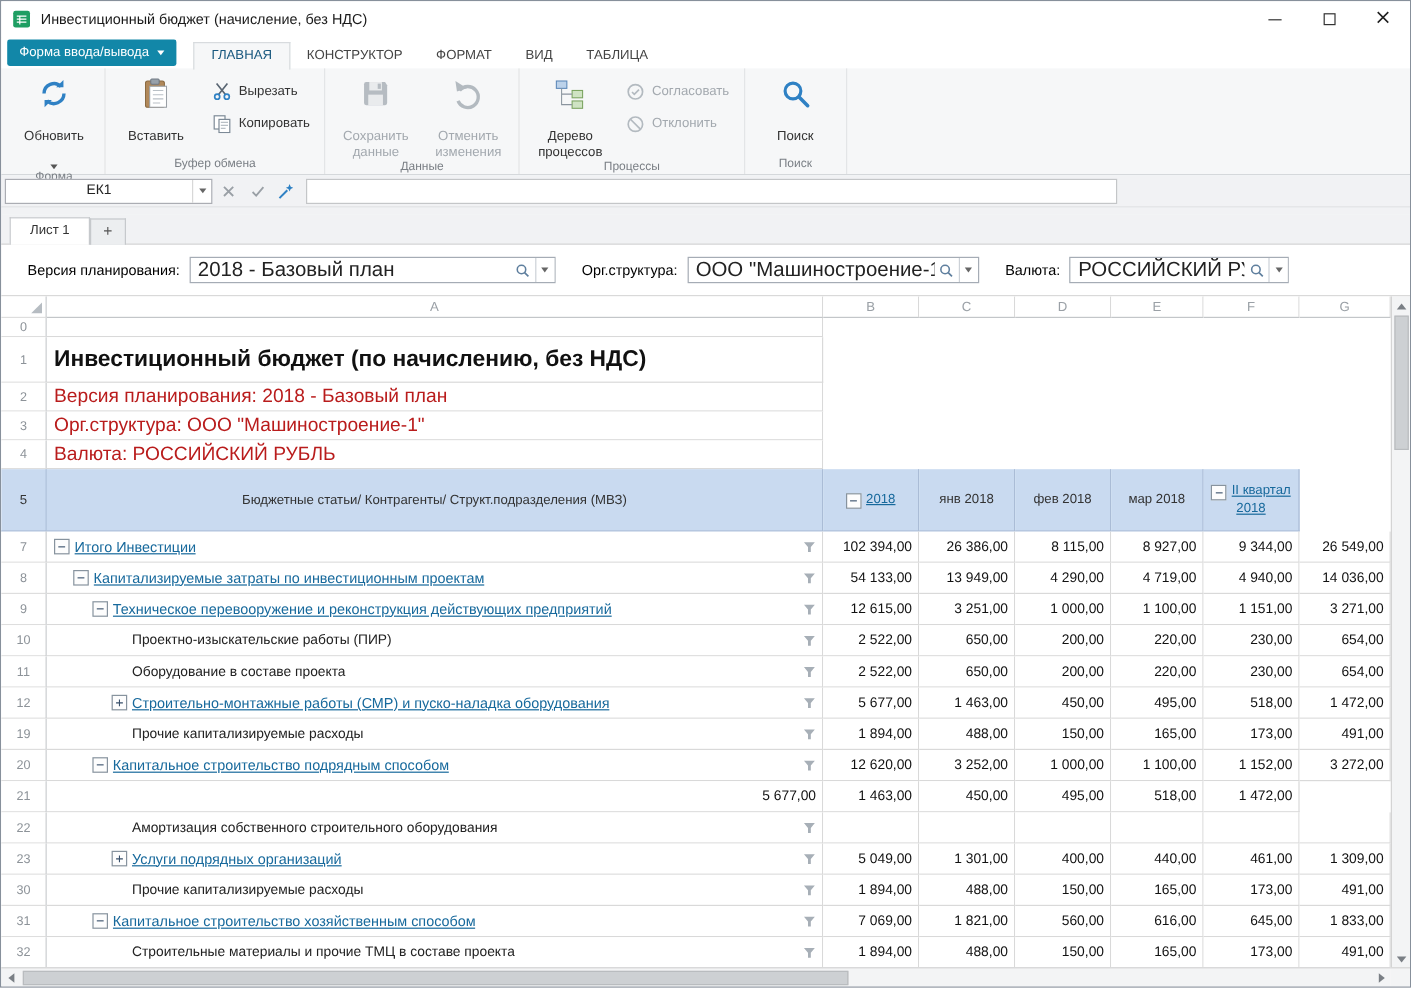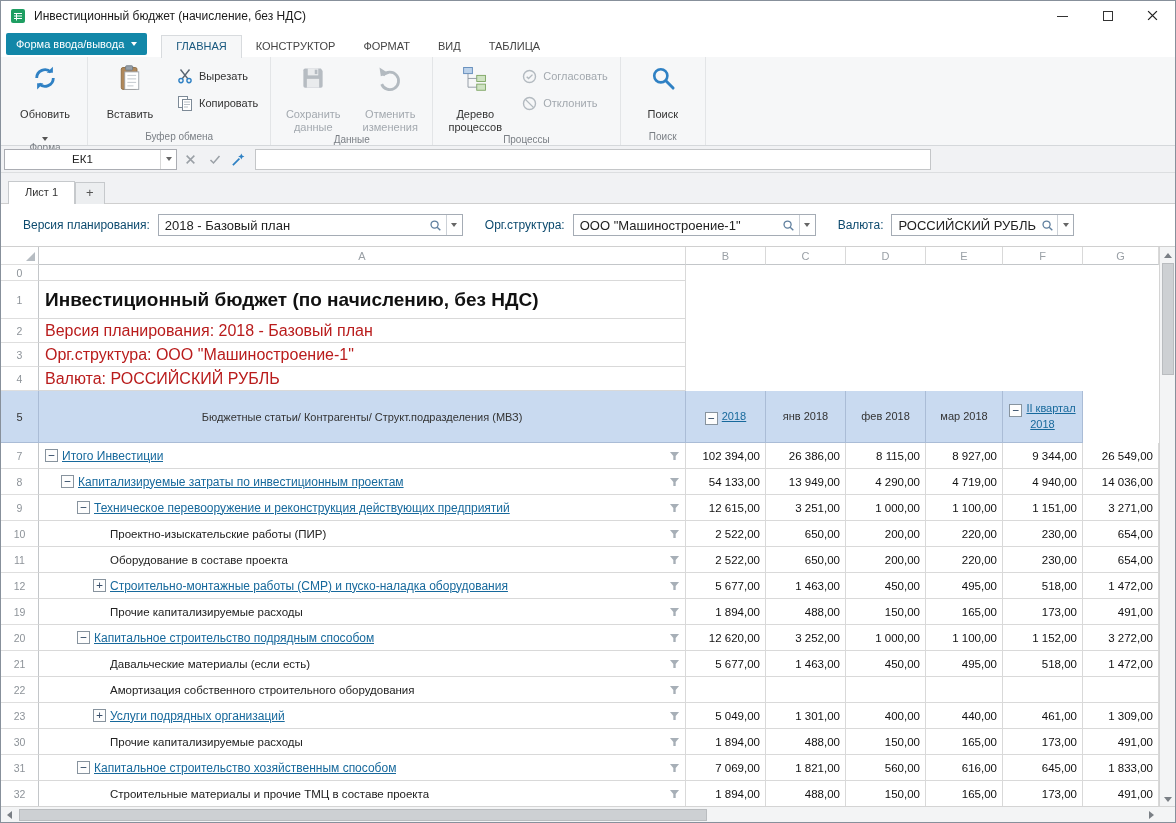--- a/index.html
+++ b/index.html
@@ -54,23 +54,23 @@
   
   .sheetbar{height:25px;background:#f1f2f4;border-bottom:1px solid #cfcfcf;display:flex;align-items:flex-end;padding-left:7px;}
   .sheet-tabs-holder{display:flex;align-items:flex-end;}
   .sheet-tab{font-size:11px;color:#333;background:#e8eaec;border:1px solid #c6c9cc;border-bottom:none;padding:4px 16px 5px;margin-right:0;}
   .sheet-tab.active{background:#fff;margin-bottom:-1px;padding-bottom:6px;}
   .sheet-add{font-size:13px;color:#555;border:1px solid #c6c9cc;border-bottom:none;background:#eceef0;padding:2px 10px 4px;margin-bottom:-1px;}
 
   
   .filterbar{height:42px;background:#fff;display:flex;align-items:center;padding-left:22px;}
   .filter-group{display:flex;align-items:center;margin-right:22px;}
-  .filter-label{font-size:12px;color:#0c4a6e;margin-right:8px;white-space:nowrap;}
+  .filter-label{font-size:12px;color:#000000;margin-right:8px;white-space:nowrap;}
   .filter-field{height:22px;border:1px solid #a5acb5;display:flex;align-items:center;background:#fff;}
-  .ff-text{flex:1;font-size:13px;padding:0 6px;color:#222;white-space:nowrap;overflow:hidden;}
+  .ff-text{flex:1;font-size:17px;padding:0 6px;color:#222;white-space:nowrap;overflow:hidden;}
   .ff-search{width:20px;display:flex;justify-content:center;align-items:center;}
   .ff-drop{width:16px;height:100%;border-left:1px solid #ccd1d7;display:flex;align-items:center;justify-content:center;background:#fff;}
   [data-name="planning-version-input"]{width:305px;}
   [data-name="org-structure-input"]{width:243px;}
   [data-name="currency-input"]{width:183px;}
 
   
   .grid-wrap{position:relative;height:560px;background:#fff;border-top:1px solid #d0d0d0;}
   .grid{width:1158px;}
   .grow{display:grid;grid-template-columns:38px 647px 80px 80px 80px 77px 80px 76px;}
@@ -564,29 +564,20 @@
           </div>
           <div class="gcell num" data-name="cell-B20">12 620,00</div>
           <div class="gcell num" data-name="cell-C20">3 252,00</div>
           <div class="gcell num" data-name="cell-D20">1 000,00</div>
           <div class="gcell num" data-name="cell-E20">1 100,00</div>
           <div class="gcell num" data-name="cell-F20">1 152,00</div>
           <div class="gcell num" data-name="cell-G20">3 272,00</div>
         </div>
         <div class="grow h26" data-name="grid-row-21">
           <div class="gcell rownum" data-name="row-header-21">21</div>
-          <div class="gcell acell" data-name="cell-A21" style="padding-left: 54px;">
-            <span class="xspace" data-name="indent-spacer"></span>
-            <span class="tplain" data-name="budget-item-label">Давальческие материалы (если есть)</span>
-            <span class="ic funnel" data-name="filter-icon">
-              <svg width="11" height="10" viewBox="0 0 12 11">
-                <path d="M1 1h10L7.3 5.4V10H4.7V5.4z" fill="#a7afb7"></path>
-              </svg>
-            </span>
-          </div>
           <div class="gcell num" data-name="cell-B21">5 677,00</div>
           <div class="gcell num" data-name="cell-C21">1 463,00</div>
           <div class="gcell num" data-name="cell-D21">450,00</div>
           <div class="gcell num" data-name="cell-E21">495,00</div>
           <div class="gcell num" data-name="cell-F21">518,00</div>
           <div class="gcell num" data-name="cell-G21">1 472,00</div>
         </div>
         <div class="grow h26" data-name="grid-row-22">
           <div class="gcell rownum" data-name="row-header-22">22</div>
           <div class="gcell acell" data-name="cell-A22" style="padding-left: 54px;">

